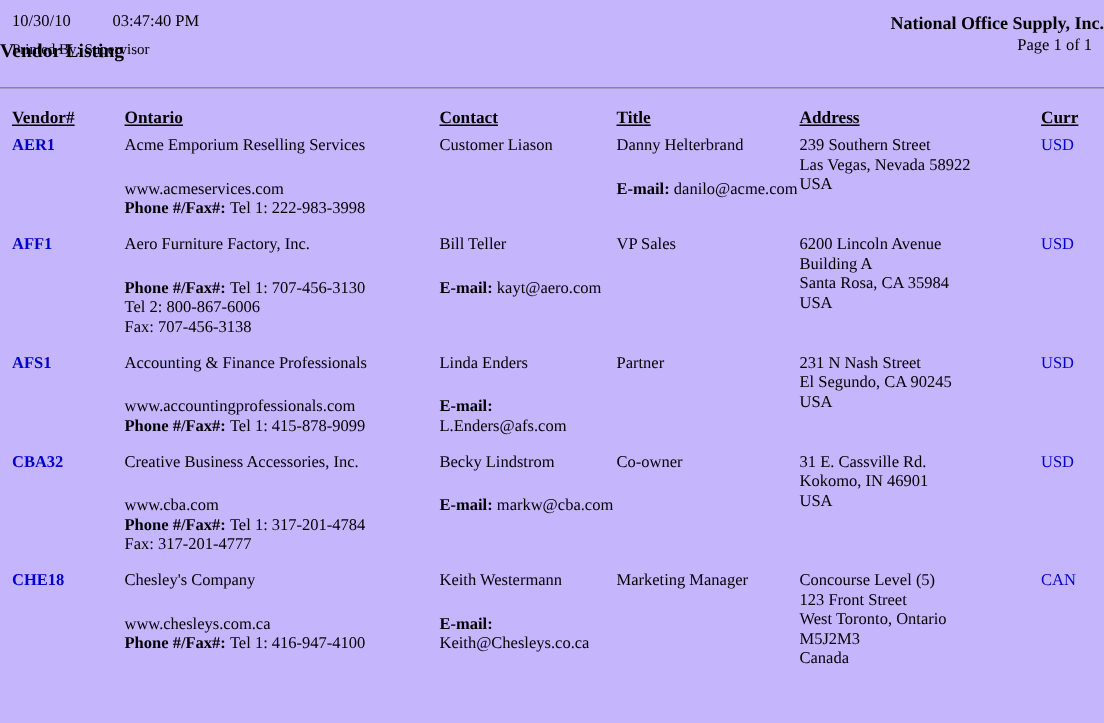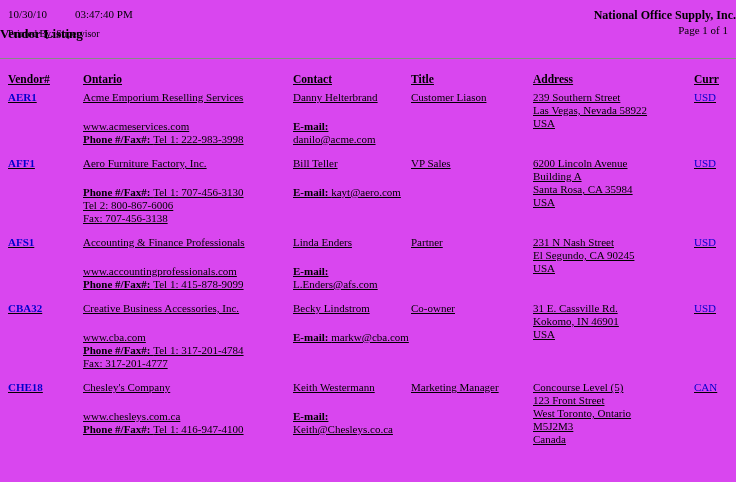--- a/index.html
+++ b/index.html
@@ -1,20 +1,20 @@
 <!DOCTYPE html>
 <html><head>
 <meta charset="utf-8">
 <style>
   html, body { margin: 0; padding: 0; background: #ffffff; }
   #report-page {
     position: relative;
     width: 736px;
     height: 482px;
-    background: #d946ef;
+    background: #c4b5fd;
     color: #000000;
     font-family: "Liberation Serif", "DejaVu Serif", serif;
     font-size: 11px;
     overflow: hidden;
   }
   
   .rpt-header { position: relative; padding-top: 8px; height: 50px; }
   .hdr-line1 { position: relative; height: 16px; }
   .hdr-date     { position: absolute; left: 8px;  top: 0; }
   .hdr-time     { position: absolute; left: 75px; top: 0; }
@@ -26,21 +26,20 @@
   .hdr-title     { position: absolute; left: 0; right: 0; top: 2px; text-align: left;
                    font-weight: bold; font-size: 13px; }
   .hdr-rule { border: none; border-top: 1px solid #888888; margin: 0; }
 
   
   .grid-row {
     display: grid;
     grid-template-columns: 75px 210px 118px 122px 161px 1fr;
     padding: 0 8px;
     box-sizing: border-box;
-    text-decoration: underline;
   }
   .col-headers { margin-top: 14px; margin-bottom: 6px; }
   .col-headers span {
     font-weight: bold;
     text-decoration: underline;
     font-size: 11.5px;
   }
   .record { margin-bottom: 11px; line-height: 13px; }
   .vendor-code { color: #0000cc; font-weight: bold; }
   .curr-code   { color: #0000cc; }
@@ -86,28 +85,28 @@
         <div class="sub-block">
           <div>www.acmeservices.com</div>
           <div class="phone-line">
             <span class="bold-label">Phone #/Fax#:  </span>
             <span>Tel 1: 222-983-3998</span>
           </div>
           <div></div>
         </div>
       </div>
       <div>
+        <div>Customer Liason</div>
+      </div>
+      <div>
         <div>Danny Helterbrand</div>
         <div class="sub-block">
           <span class="bold-label">E-mail: </span>
           <span>danilo@acme.com</span>
         </div>
-      </div>
-      <div>
-        <div>Customer Liason</div>
       </div>
       <div>
           <div class="addr-line">239 Southern Street</div>
           <div class="addr-line">Las Vegas, Nevada  58922</div>
           <div class="addr-line">USA</div>
         </div>
       <div>
         <span class="curr-code">USD</span>
       </div>
     </div>

